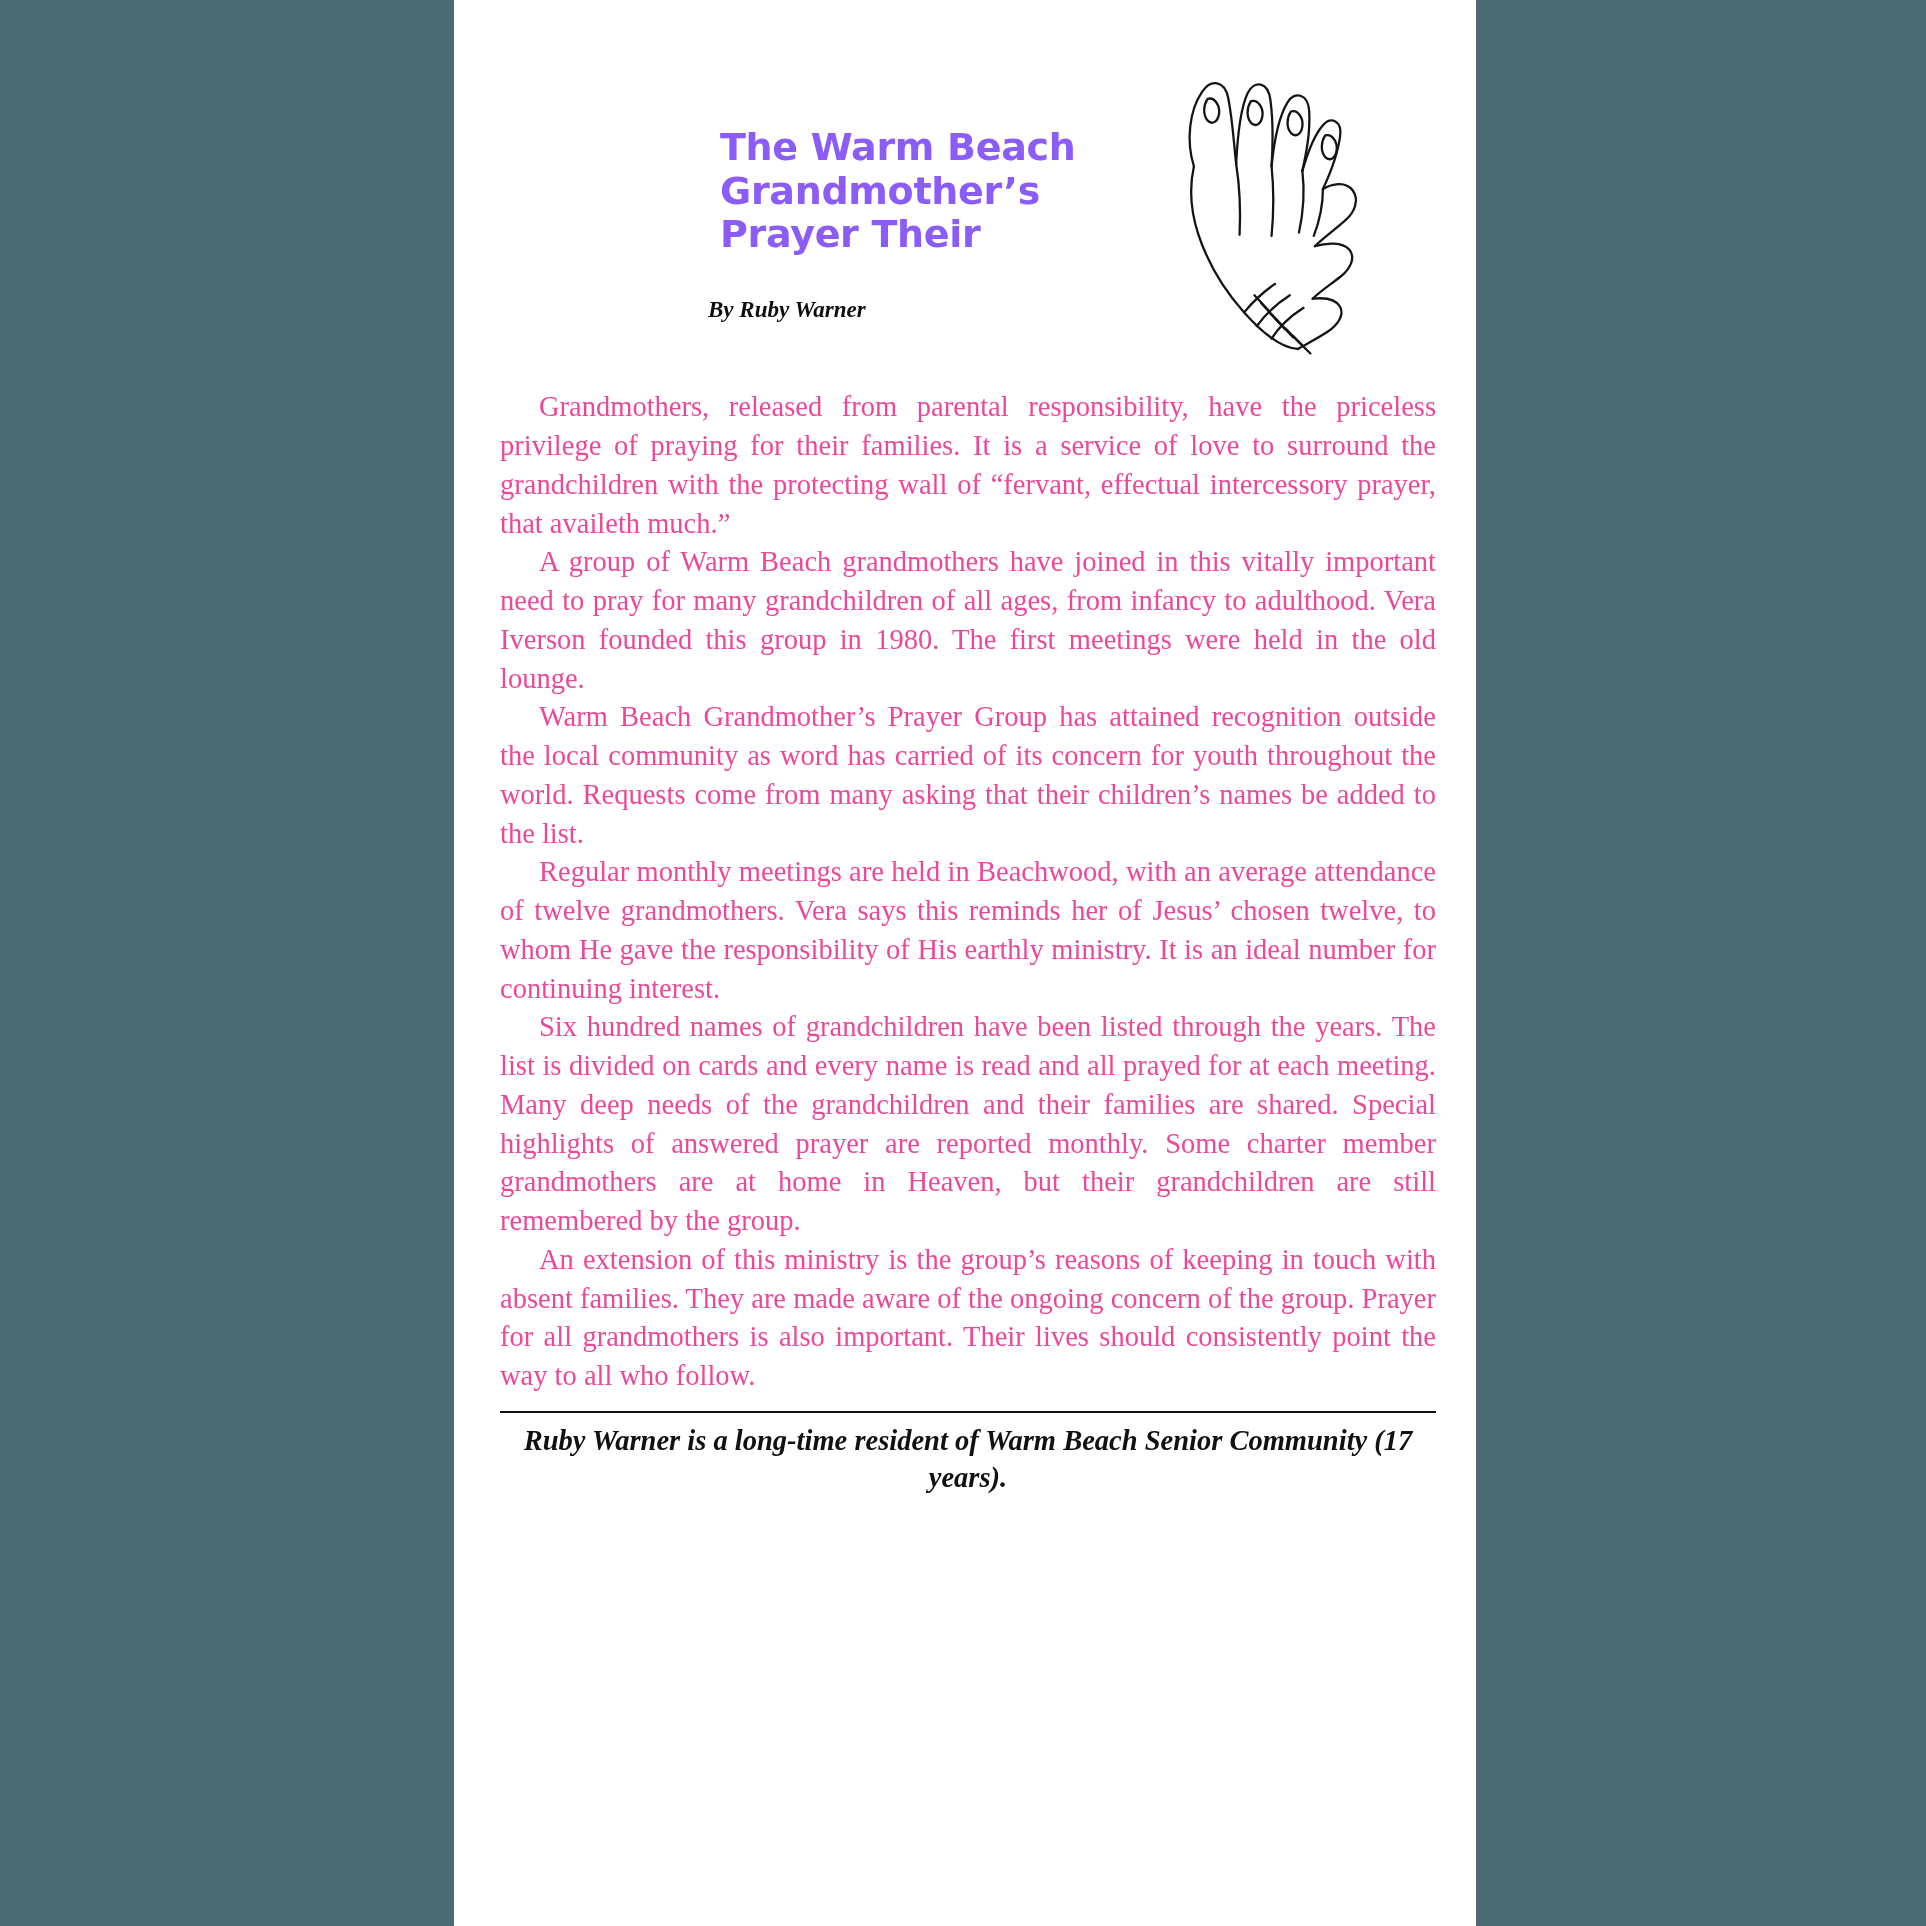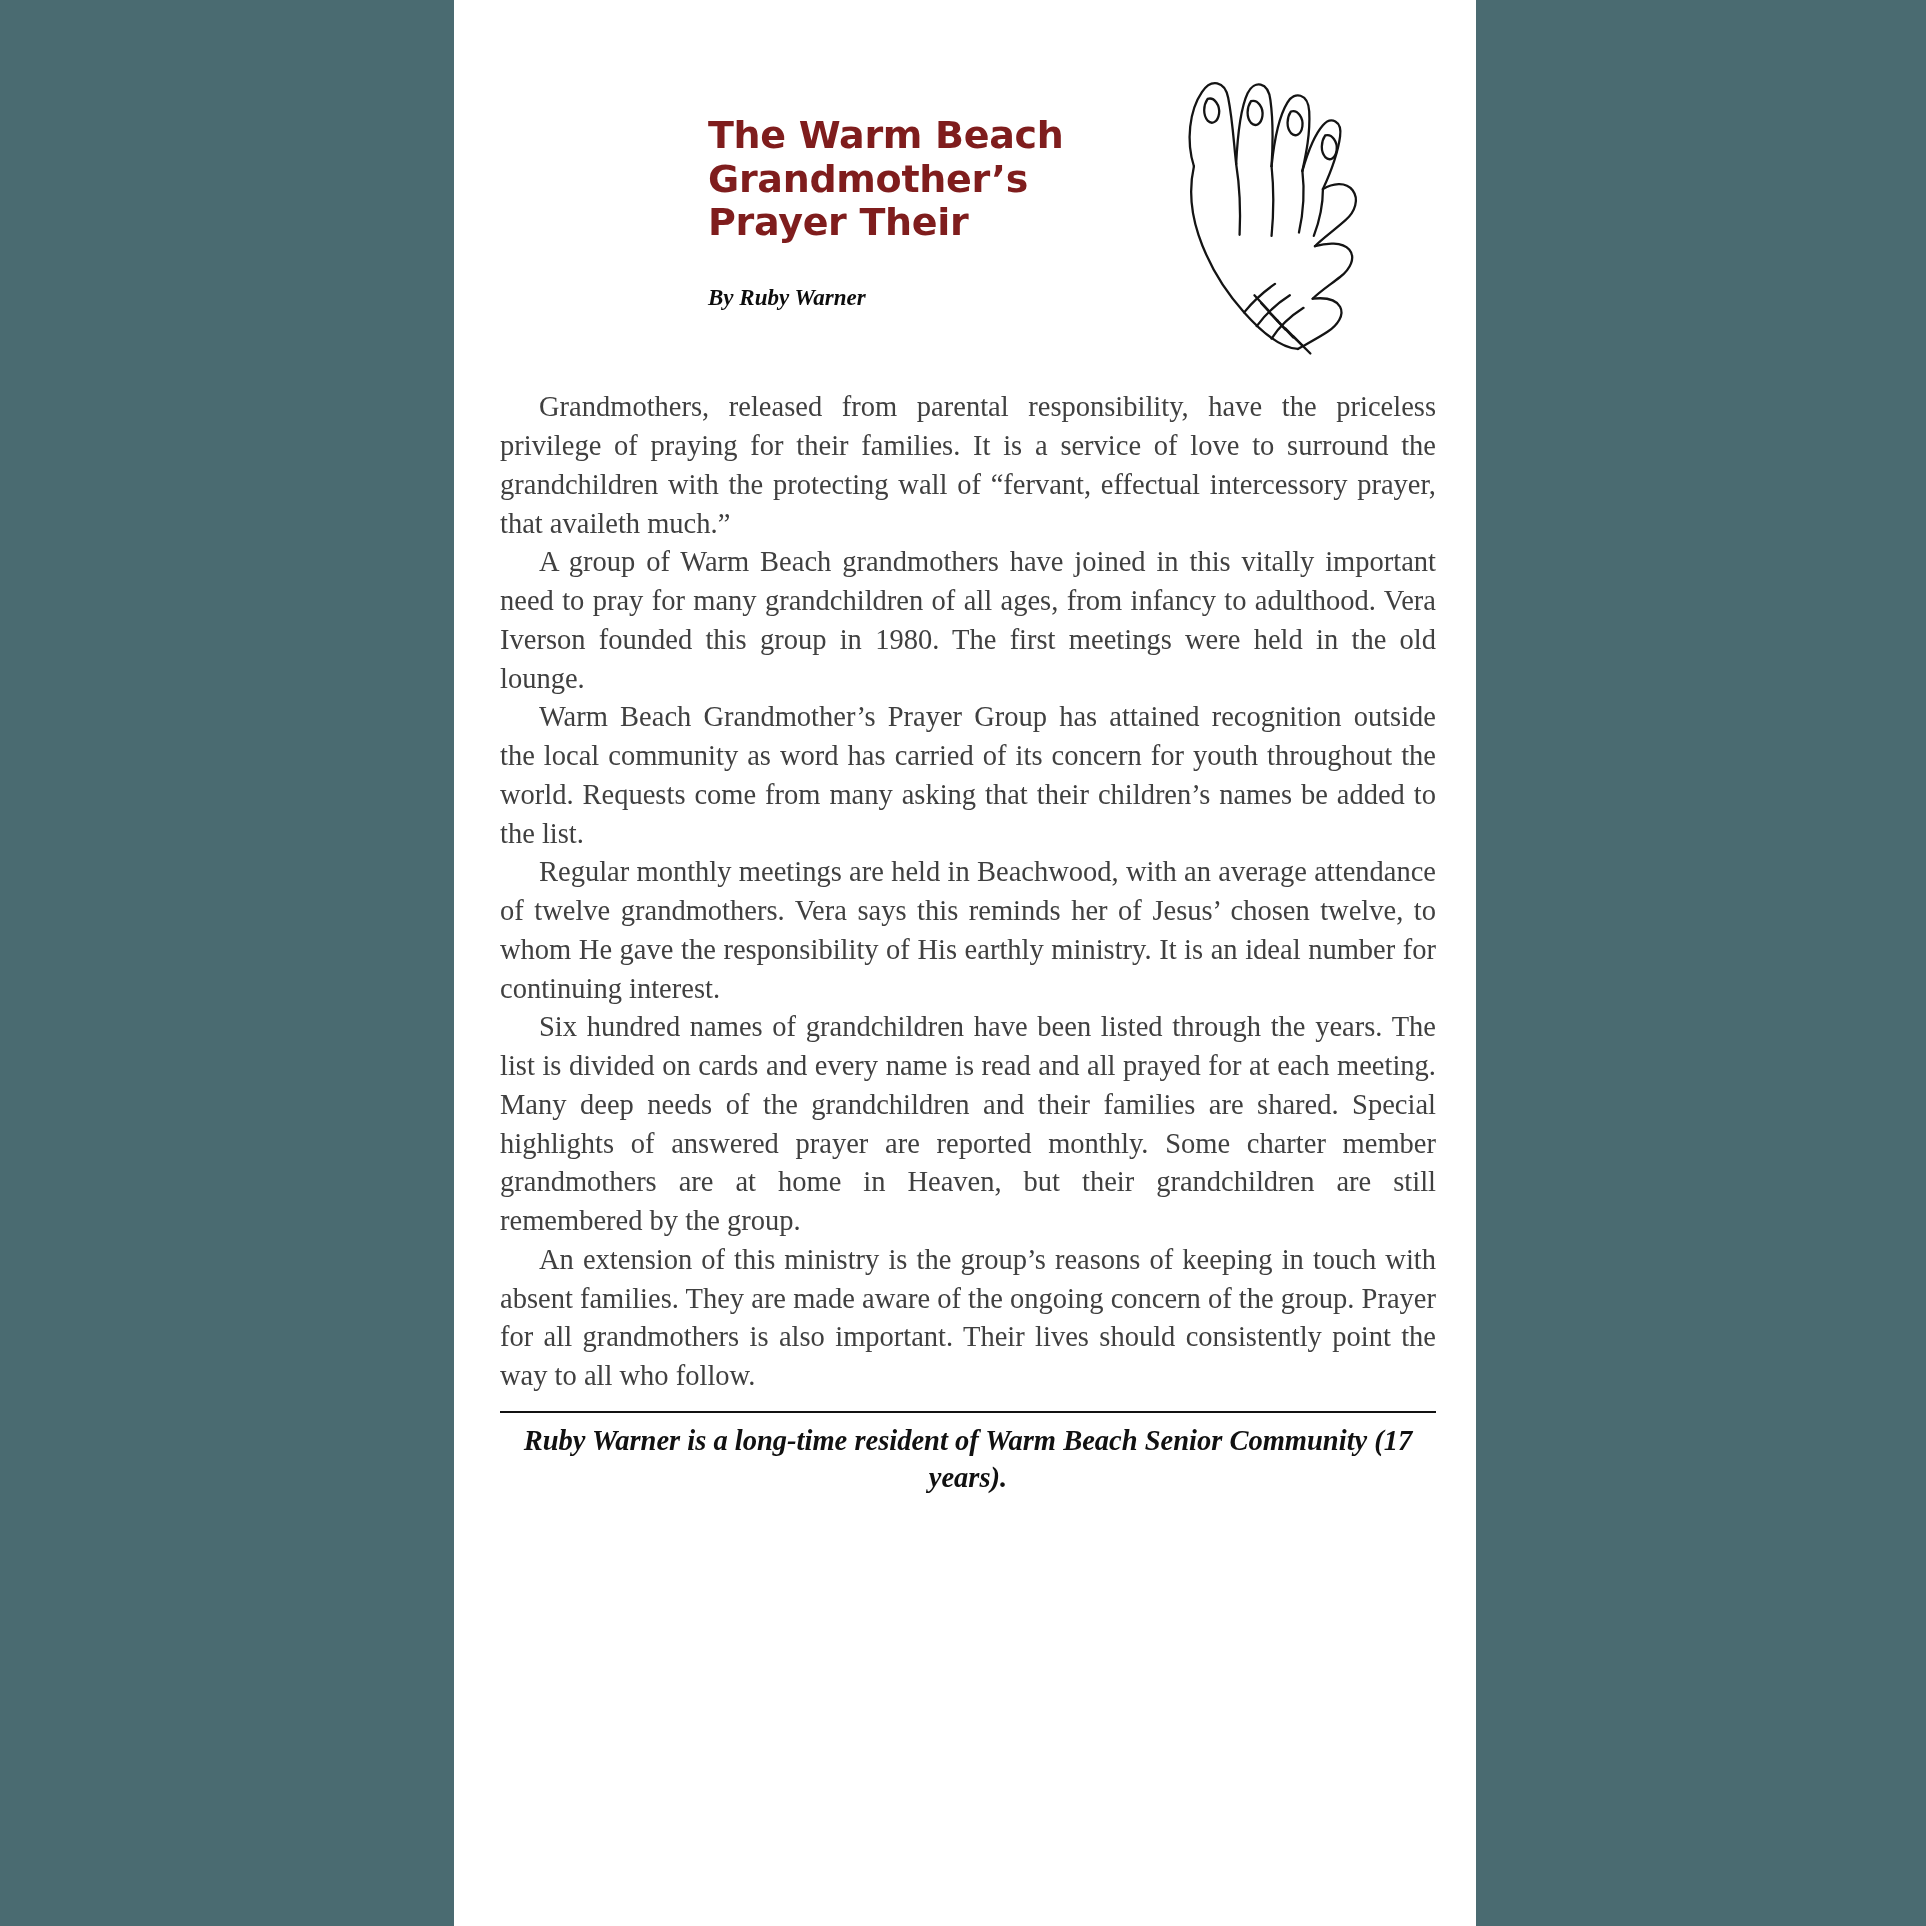--- a/index.html
+++ b/index.html
@@ -36,23 +36,23 @@
     position: absolute;
     left: 208px;
     top: 57px;
     width: 411px;
   }
   .headline {
     font-family: "DejaVu Sans", sans-serif;
     font-weight: bold;
     font-size: 38px;
     line-height: 1.15;
-    color: #7f1d1d;
+    color: #8b5cf6;
     letter-spacing: -0.3px;
-    margin: 0;
+    margin: 12px;
   }
   .byline {
     margin-top: 40px;
     font-family: "Liberation Serif", serif;
     font-style: italic;
     font-weight: bold;
     font-size: 23px;
     color: #0d0d0d;
   }
   .hands-art {
@@ -65,21 +65,21 @@
   .hands-art svg {
     display: block;
     width: 100%;
     height: 100%;
   }
   .body-copy {
     margin-top: 11.4px;
     font-family: "Liberation Serif", serif;
     font-size: 28.5px;
     line-height: 1.36;
-    color: #404040;
+    color: #ec4899;
     text-align: justify;
     -webkit-hyphens: auto;
     hyphens: auto;
   }
   .body-copy p {
     margin: 0;
     text-indent: 39px;
   }
   .rule {
     margin-top: 15px;

